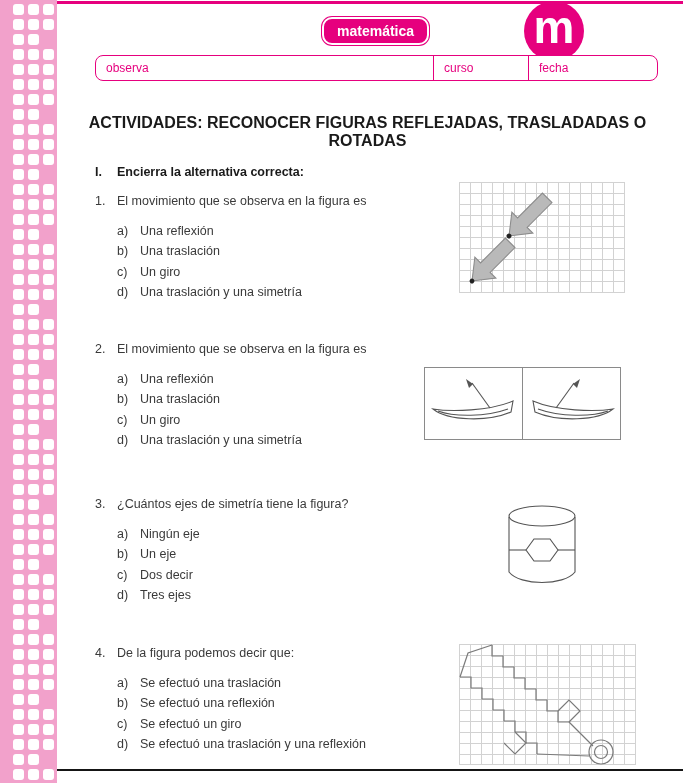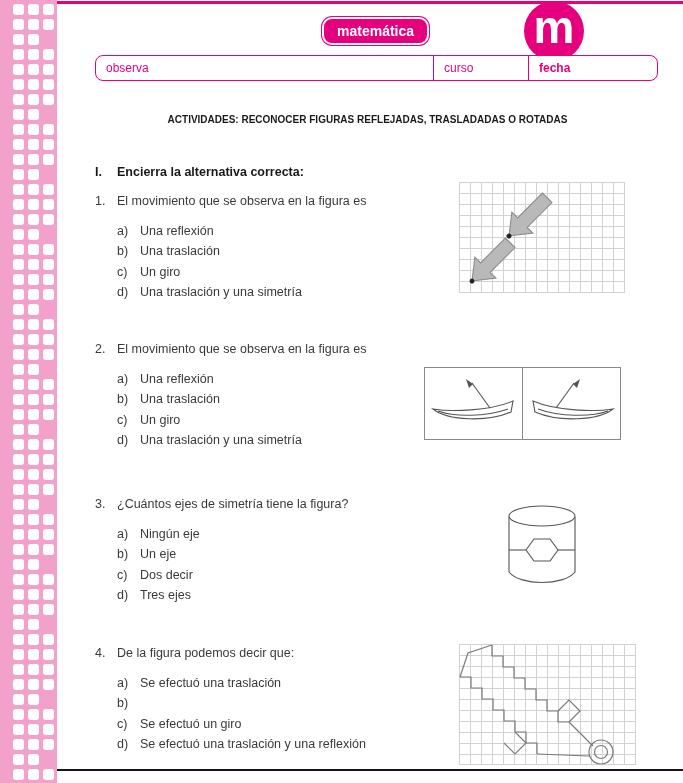--- a/index.html
+++ b/index.html
@@ -20,24 +20,24 @@
 
   .logo{position:absolute;left:524px;top:1px;width:60px;height:60px;border-radius:50%;
         background:var(--accent,#e6007e);color:#fff;display:flex;align-items:center;justify-content:center;}
   .logo span{font-size:46px;font-weight:bold;line-height:1;margin-top:-8px;}
 
   .info-bar{position:absolute;left:95px;top:55px;width:563px;height:26px;border:1px solid var(--accent,#e6007e);
             border-radius:8px;display:flex;color:var(--accent,#e6007e);font-size:12px;background:#fff;box-sizing:border-box;}
   .info-cell{display:flex;align-items:center;padding-left:10px;height:100%;box-sizing:border-box;}
   .info-name{flex:0 0 337px;}
   .info-curso{flex:0 0 95px;border-left:1px solid var(--accent,#e6007e);}
-  .info-fecha{flex:1;border-left:1px solid var(--accent,#e6007e);font-weight:bold;}
+  .info-fecha{flex:1;border-left:1px solid var(--accent,#e6007e);}
 
   .title{position:absolute;left:80px;top:114px;width:575px;text-align:center;font-weight:bold;
-         font-size:10px;color:#1a1a1a;}
+         font-size:16px;color:#1a1a1a;}
 
   .section{position:absolute;left:95px;top:165px;display:flex;font-weight:bold;font-size:12.5px;color:#1a1a1a;}
   .sec-num{width:22px;flex:none;}
 
   .question{position:absolute;left:95px;width:372px;font-size:12.5px;color:#3a3a3a;}
   .q-line{display:flex;}
   .q-num{width:22px;flex:none;}
   .options{margin-left:22px;margin-top:15px;}
   .opt{display:flex;margin-bottom:4px;line-height:1.3;}
   .opt-letter{width:23px;flex:none;}
@@ -301,20 +301,21 @@
       <span class="q-num">4.</span>
       <span class="q-text">De la figura podemos decir que:</span>
     </div>
     <div class="options">
       <div class="opt">
         <span class="opt-letter">a)</span>
         <span>Se efectuó una traslación</span>
       </div>
       <div class="opt">
         <span class="opt-letter">b)</span>
+        <span>Se efectuó una reflexión</span>
       </div>
       <div class="opt">
         <span class="opt-letter">c)</span>
         <span>Se efectuó un giro</span>
       </div>
       <div class="opt">
         <span class="opt-letter">d)</span>
         <span>Se efectuó una traslación y una reflexión</span>
       </div>
     </div>

